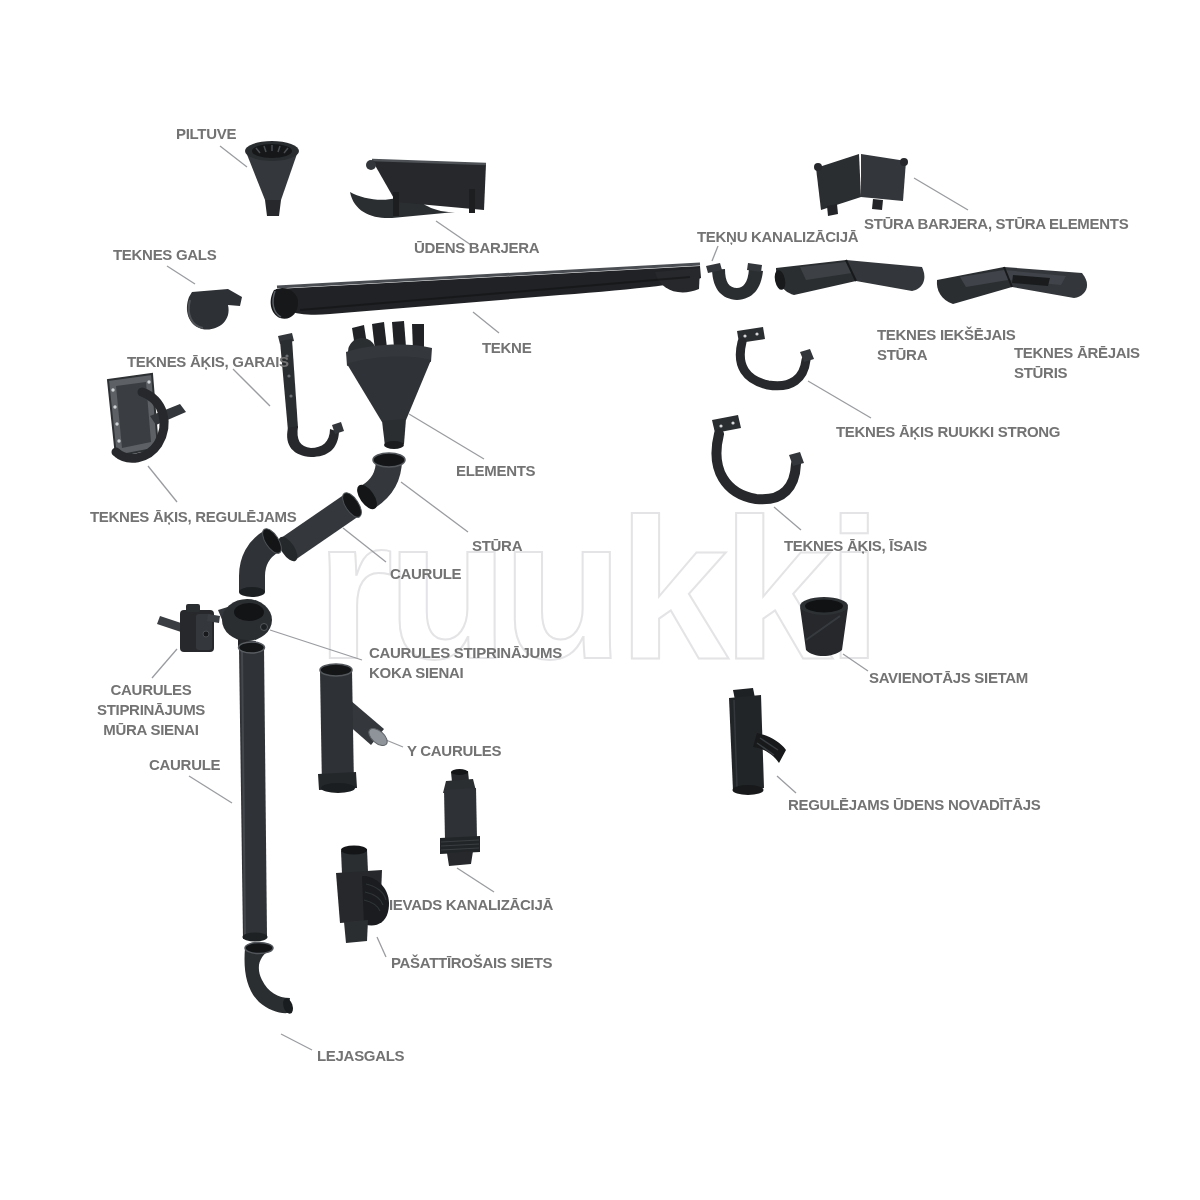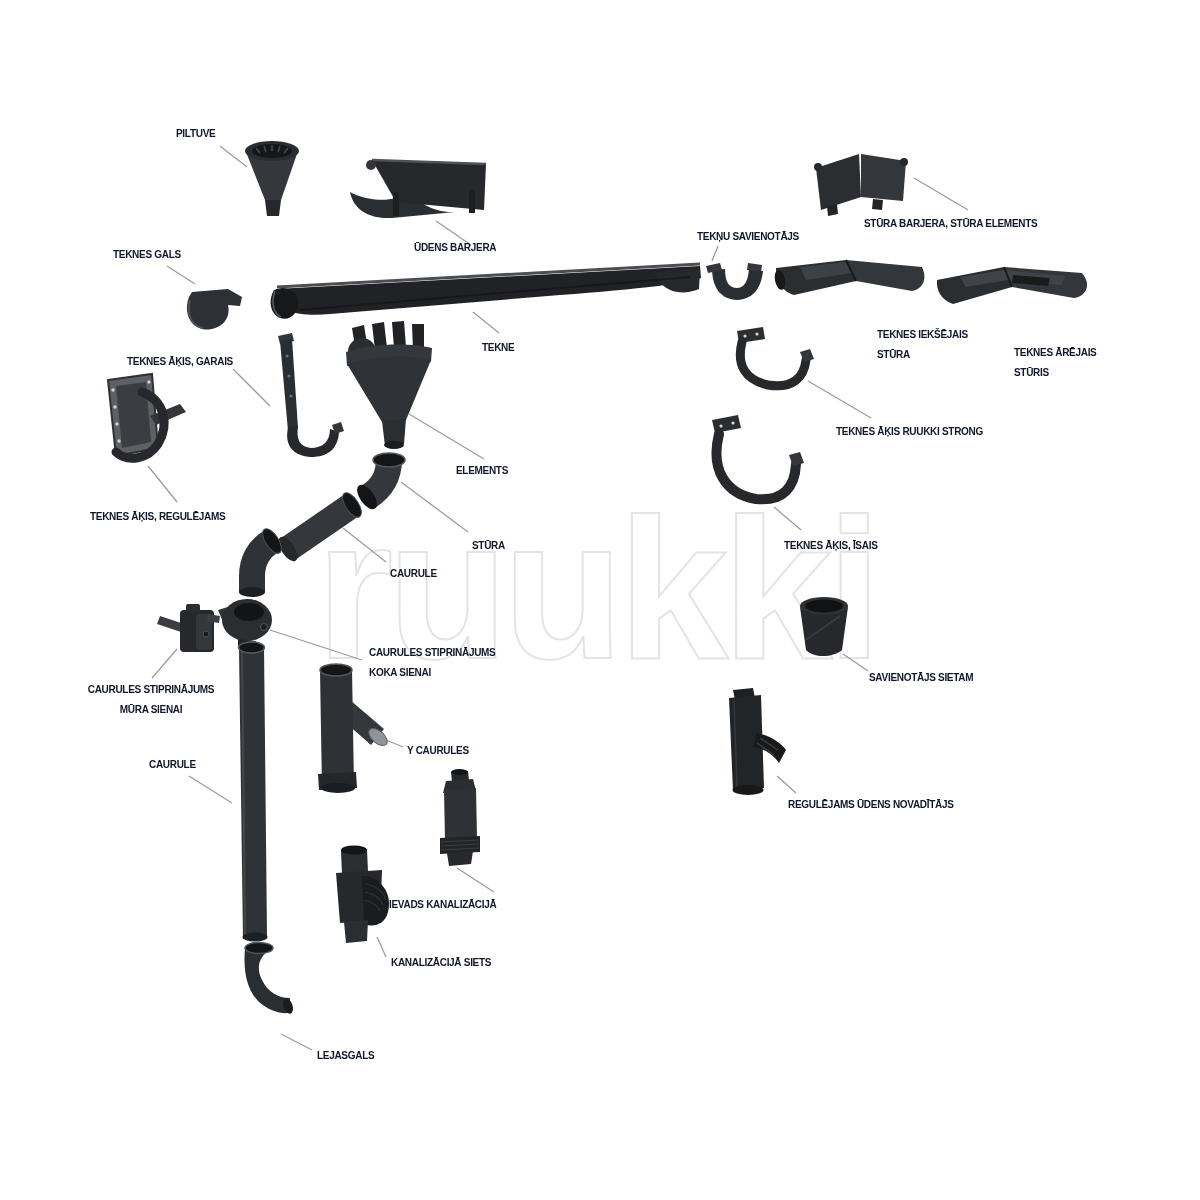--- a/index.html
+++ b/index.html
@@ -1,19 +1,19 @@
 <!DOCTYPE html>
 <html><head>
 <meta charset="utf-8">
 <style>
   html,body{margin:0;padding:0;background:#f3f4f5;}
   .stage{position:relative;width:1200px;height:1200px;background:#ffffff;overflow:hidden;
          font-family:"Liberation Sans",sans-serif;}
-  .lbl{position:absolute;font-weight:bold;font-size:10px;line-height:20px;
-       letter-spacing:-0.3px;color:#0f172a;white-space:pre-line;}
+  .lbl{position:absolute;font-weight:bold;font-size:15px;line-height:20px;
+       letter-spacing:-0.3px;color:#737373;white-space:pre-line;}
   .lbl.center{text-align:center;}
   svg.art{position:absolute;left:0;top:0;}
   .wm{font-family:"Liberation Sans",sans-serif;font-weight:bold;
       fill:#ffffff;stroke:#e4e4e6;stroke-width:2px;}
 </style>
 </head>
 <body>
 
 <div class="stage">
 
@@ -257,21 +257,21 @@
              L290,998 C278,998 268,992 262,980 C256,968 258,956 273,948 Z" fill="#2b2e31"></path>
     <ellipse cx="259" cy="948" rx="14" ry="5.5" fill="#131517" stroke="#53575c" stroke-width="1.5"></ellipse>
     <ellipse cx="288" cy="1006" rx="4.5" ry="8" transform="rotate(-18 288 1006)" fill="#1a1d1f"></ellipse>
   </g>
 </svg>
 
   <div class="lbl" style="left:176px;top:124px">PILTUVE</div>
   <div class="lbl" style="left:113px;top:245px">TEKNES GALS</div>
   <div class="lbl" style="left:414px;top:238px">ŪDENS BARJERA</div>
   <div class="lbl" style="left:482px;top:338px">TEKNE</div>
-  <div class="lbl" style="left:697px;top:227px">TEKŅU SAVIENOTĀJS</div>
+  <div class="lbl" style="left:697px;top:227px">TEKŅU KANALIZĀCIJĀ</div>
   <div class="lbl" style="left:864px;top:214px">STŪRA BARJERA, STŪRA ELEMENTS</div>
   <div class="lbl" style="left:877px;top:325px">TEKNES IEKŠĒJAIS
 STŪRA</div>
   <div class="lbl" style="left:1014px;top:343px">TEKNES ĀRĒJAIS
 STŪRIS</div>
   <div class="lbl" style="left:127px;top:352px">TEKNES ĀĶIS, GARAIS</div>
   <div class="lbl" style="left:836px;top:422px">TEKNES ĀĶIS RUUKKI STRONG</div>
   <div class="lbl" style="left:90px;top:507px">TEKNES ĀĶIS, REGULĒJAMS</div>
   <div class="lbl" style="left:784px;top:536px">TEKNES ĀĶIS, ĪSAIS</div>
   <div class="lbl" style="left:456px;top:461px">ELEMENTS</div>
@@ -279,16 +279,16 @@
   <div class="lbl" style="left:390px;top:564px">CAURULE</div>
   <div class="lbl" style="left:869px;top:668px">SAVIENOTĀJS SIETAM</div>
   <div class="lbl center" style="left:58px;top:680px;width:186px">CAURULES STIPRINĀJUMS
 MŪRA SIENAI</div>
   <div class="lbl" style="left:369px;top:643px">CAURULES STIPRINĀJUMS
 KOKA SIENAI</div>
   <div class="lbl" style="left:149px;top:755px">CAURULE</div>
   <div class="lbl" style="left:407px;top:741px">Y CAURULES</div>
   <div class="lbl" style="left:788px;top:795px">REGULĒJAMS ŪDENS NOVADĪTĀJS</div>
   <div class="lbl" style="left:389px;top:895px">IEVADS KANALIZĀCIJĀ</div>
-  <div class="lbl" style="left:391px;top:953px">KANALIZĀCIJĀ SIETS</div>
+  <div class="lbl" style="left:391px;top:953px">PAŠATTĪROŠAIS SIETS</div>
   <div class="lbl" style="left:317px;top:1046px">LEJASGALS</div>
 
 </div>
 
 </body></html>

